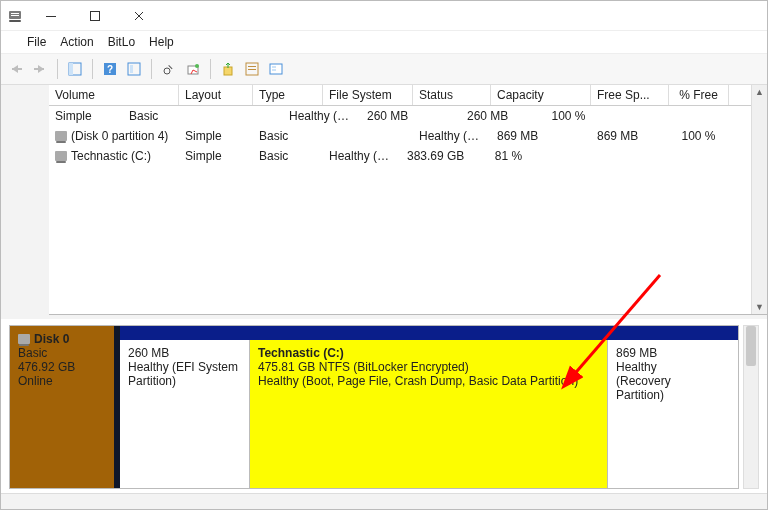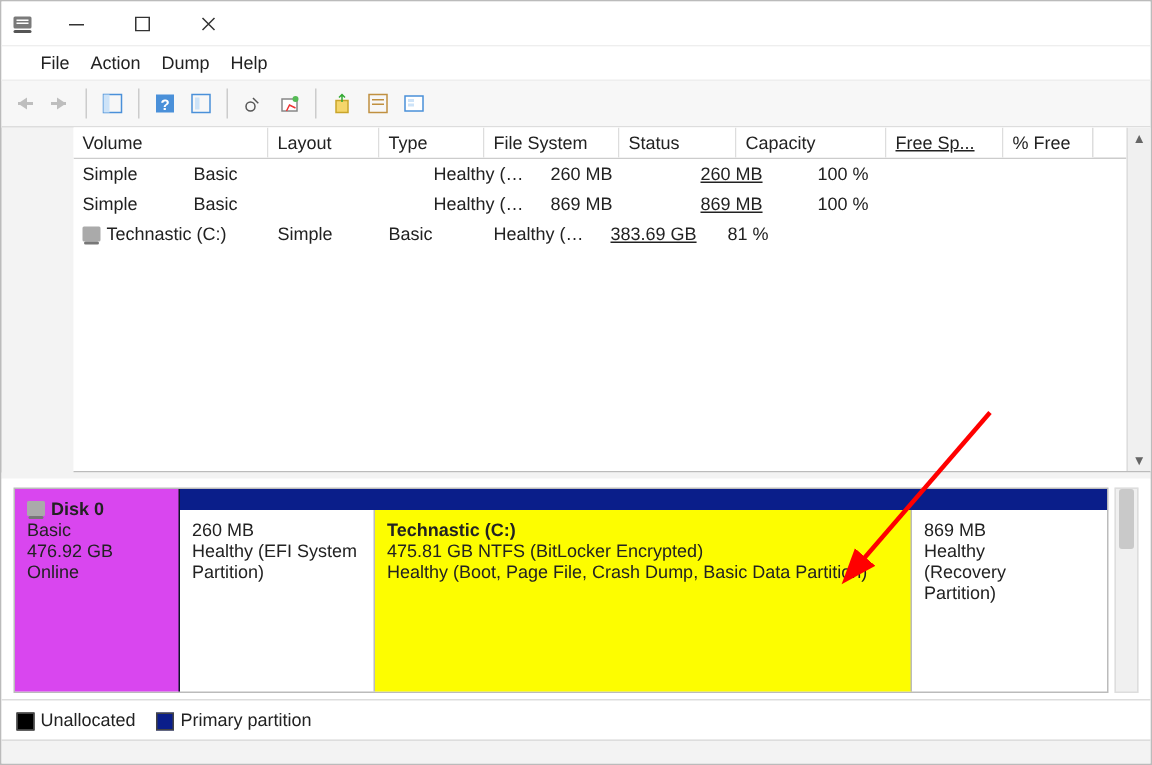--- a/index.html
+++ b/index.html
@@ -26,31 +26,31 @@
   .vhead .col, .vrow .col { padding:3px 6px; border-right:1px solid #e5e5e5; overflow:hidden; white-space:nowrap; text-overflow:ellipsis; }
   .vhead .col { font-weight:400; background:#fff; border-right:1px solid #ddd; cursor:default; }
   .vrow { display:flex; }
   .vrow .col { border-right:1px solid transparent; }
   .col.volume { width:130px; display:flex; align-items:center; gap:4px;}
   .col.layout { width:74px; }
   .col.type { width:70px; }
   .col.fs { width:90px; }
   .col.status { width:78px; }
   .col.capacity { width:100px; }
-  .col.free { width:78px;text-decoration:underline; }
-  .col.pct { width:60px; }
+  .col.free { width:78px; }
+  .col.pct { width:60px;text-align:center; }
   .vrows { flex:1; overflow:auto; background:#fff; }
   .vscroll { width:16px; background:#f0f0f0; border-left:1px solid #ddd; display:flex; flex-direction:column; justify-content:space-between; align-items:center; padding:2px 0;}
   .vscroll .arrow { font-size:9px; color:#666; }
   
   .splitgap { height:4px; background:#f3f3f3; }
   
   .diskview { flex:1; background:#fff; padding:6px 8px 4px 8px; display:flex; gap:4px; }
   .diskrow { flex:1; display:flex; border:1px solid #bbb; background:#fff; }
-  .diskinfo { width:110px; border-right:1px solid #0f172a; padding:6px 8px; background:#d946ef; }
+  .diskinfo { width:110px; border-right:6px solid #0f172a; padding:6px 8px; background:#a16207; }
   .diskinfo .dname { font-weight:700; display:flex; align-items:center; gap:4px;}
   .partstrip { flex:1; display:flex; flex-direction:column; }
   .bluebar { height:14px; background:#0a1e8a; }
   .parts { flex:1; display:flex; }
   .part { border-right:1px solid #bbb; padding:6px 8px; overflow:hidden; }
   .part:last-child { border-right:none; }
   .part .pname { font-weight:700; }
   .part.hl { background:#fdfd00; }
   .dvscroll { width:16px; background:#f0f0f0; border:1px solid #ddd; display:flex; flex-direction:column; }
   .dvscroll .track { flex:1; display:flex; flex-direction:column; }
@@ -96,21 +96,21 @@
           <svg width="10" height="10">
             <path d="M1 1 L9 9 M9 1 L1 9" stroke="#333" stroke-width="1"></path>
           </svg>
         </div>
     </div>
   </div>
 
   <div class="menubar">
     <span>File</span>
     <span>Action</span>
-    <span>Dump</span>
+    <span>BitLo</span>
     <span>Help</span>
   </div>
 
   <div class="toolbar">
     <div class="tbtn disabled">
         <svg width="16" height="12">
           <path d="M10 2 L4 6 L10 10 Z" fill="#555"></path>
           <rect x="4" y="5" width="10" height="2" fill="#555"></rect>
         </svg>
       </div>
@@ -193,20 +193,24 @@
           <div class="vrow">
             <div class="col layout"><span>Simple</span></div>
             <div class="col type"><span>Basic</span></div>
             <div class="col fs"><span></span></div>
             <div class="col status"><span>Healthy (E...</span></div>
             <div class="col capacity"><span>260 MB</span></div>
             <div class="col free"><span>260 MB</span></div>
             <div class="col pct"><span>100 %</span></div>
           </div>
           <div class="vrow">
+            <div class="col volume">
+              <span class="disk-glyph"></span>
+              <span>(Disk 0 partition 4)</span>
+            </div>
             <div class="col layout"><span>Simple</span></div>
             <div class="col type"><span>Basic</span></div>
             <div class="col fs"><span></span></div>
             <div class="col status"><span>Healthy (R...</span></div>
             <div class="col capacity"><span>869 MB</span></div>
             <div class="col free"><span>869 MB</span></div>
             <div class="col pct"><span>100 %</span></div>
           </div>
           <div class="vrow">
             <div class="col volume">
@@ -259,24 +263,20 @@
           </div>
       </div>
     </div>
     <div class="dvscroll">
       <div class="track">
           <div class="thumb"></div>
         </div>
     </div>
   </div>
 
-  <div class="legend">
-    <span><span class="swatch sw-black"></span><span>Unallocated</span></span>
-    <span><span class="swatch sw-blue"></span><span>Primary partition</span></span>
-  </div>
 
   <div class="statusbar"></div>
 </div>
 
 <svg class="arrow-ann" style="left:550px; top:270px;" width="120" height="130">
   <defs>
       <marker id="ah" markerWidth="10" markerHeight="10" refX="6" refY="3" orient="auto">
         <path d="M0,0 L0,6 L8,3 z" fill="#ff0000"></path>
       </marker>
     </defs>

